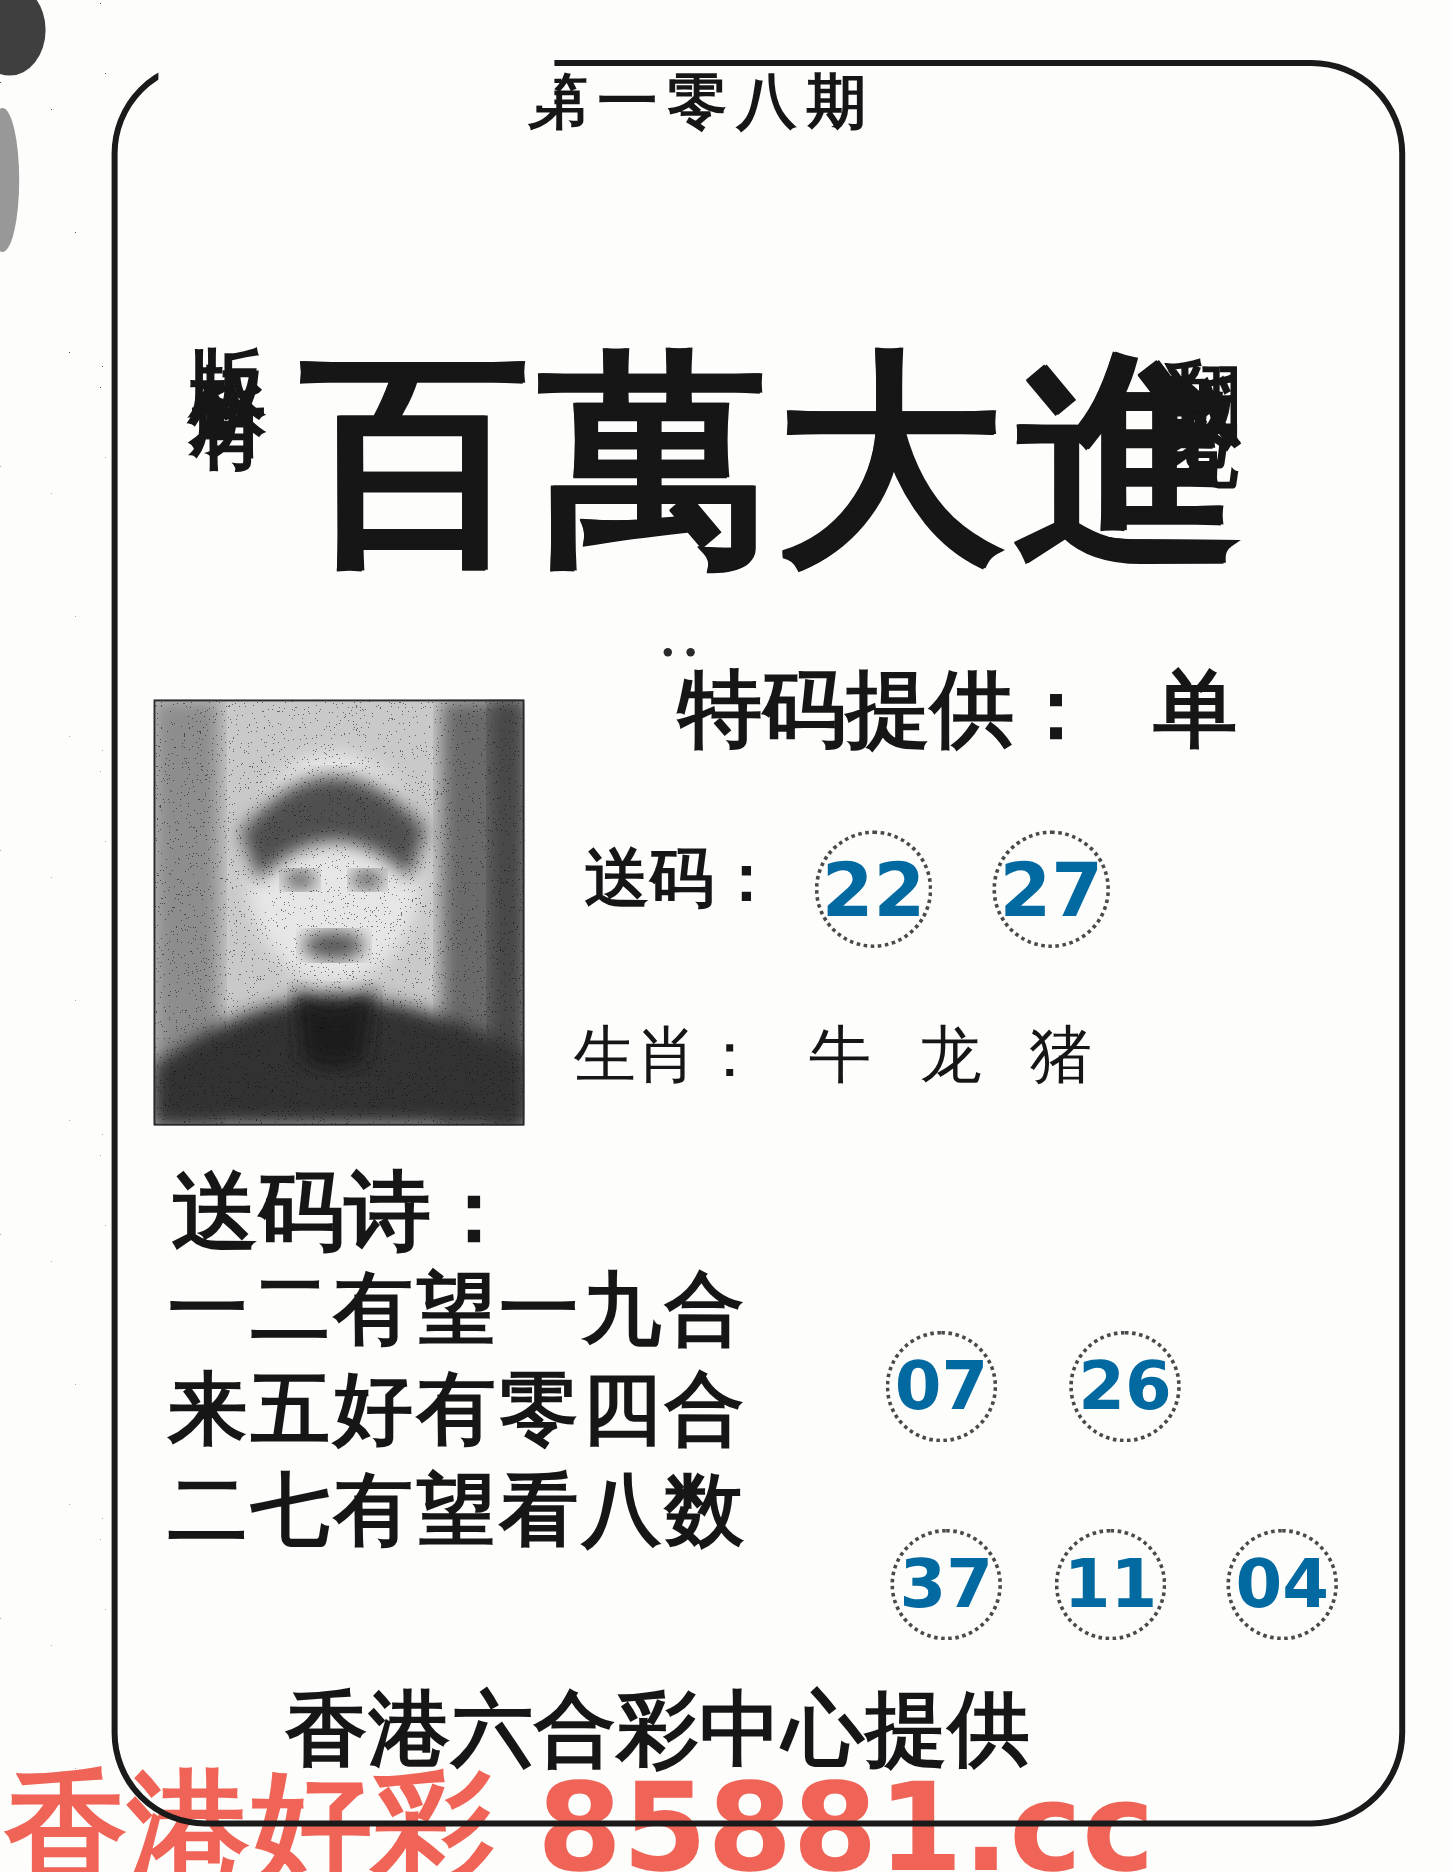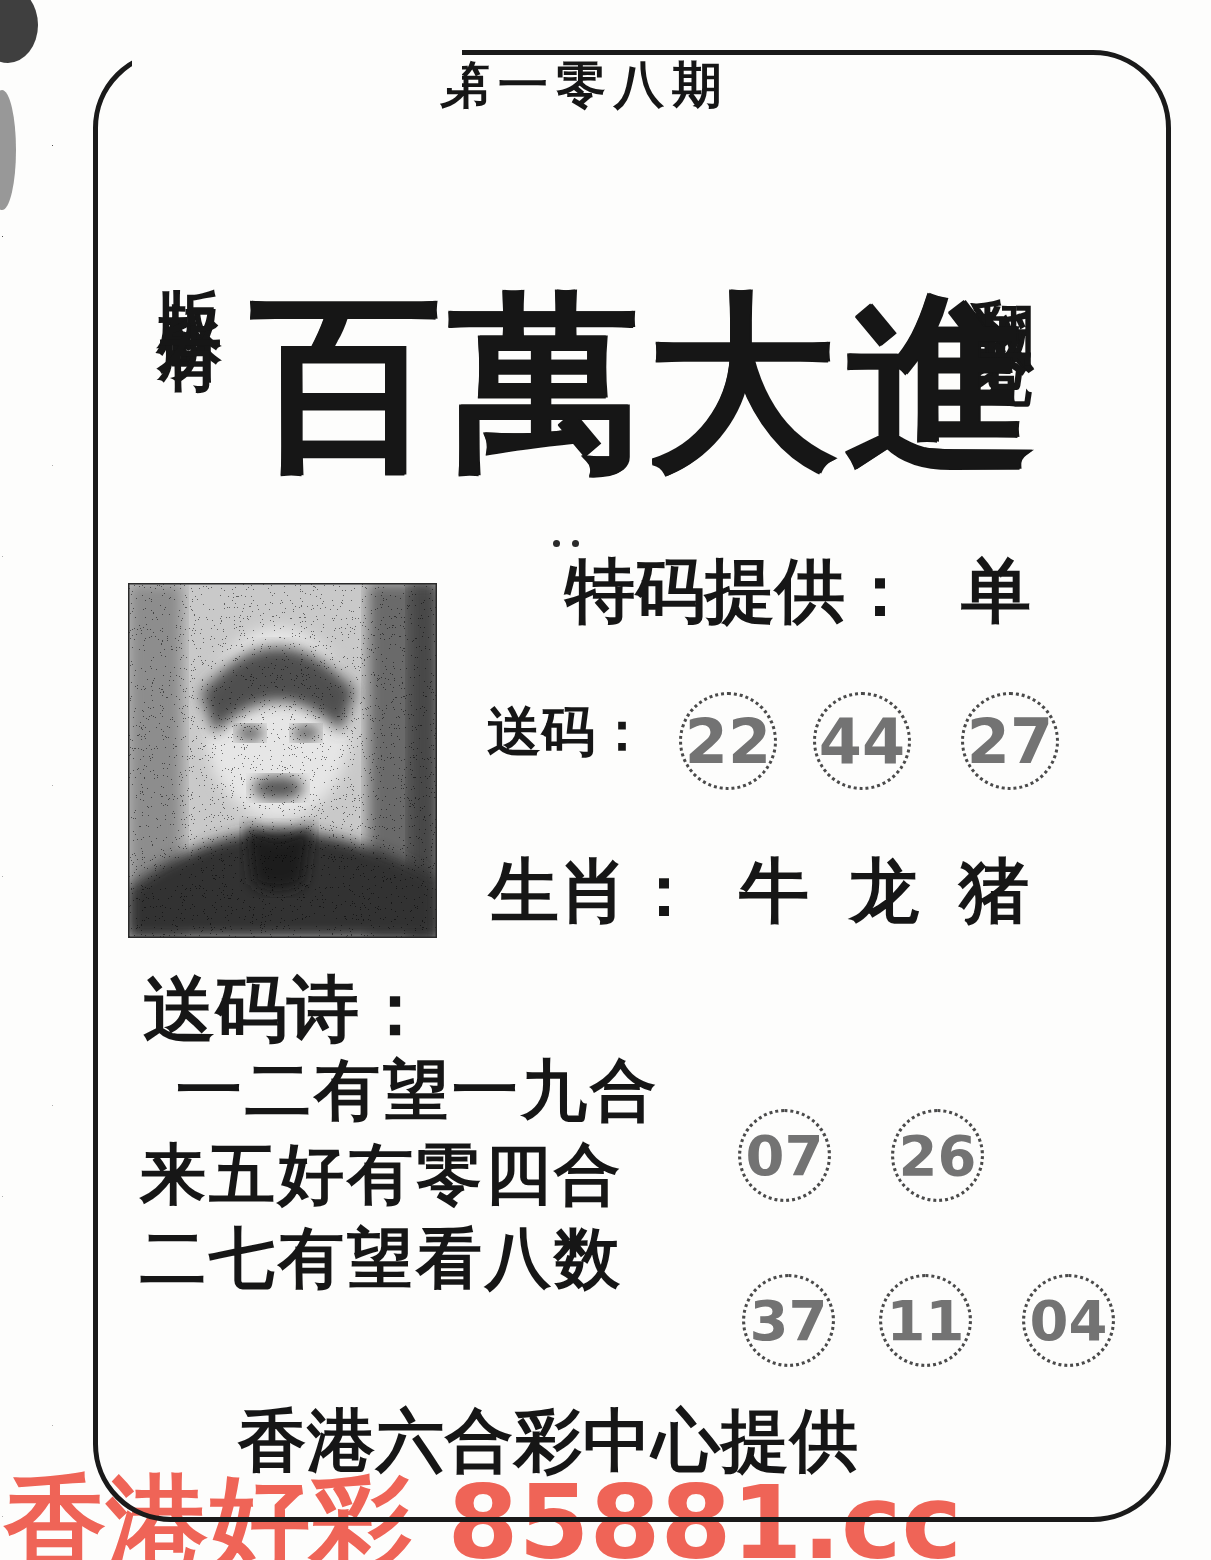--- a/index.html
+++ b/index.html
@@ -34,36 +34,36 @@
     left:250px;top:258px;width:830px;
     font-size:190px;font-weight:900;letter-spacing:8px;white-space:nowrap;
     text-shadow:2px 0 0 currentColor,0 1px 0 currentColor;z-index:3;
   }
   .ink-speck{width:7px;height:7px;border-radius:50%;background:#2a2a2a;z-index:3;}
   
   .line{white-space:nowrap;z-index:3;}
   .special-line{left:565px;top:545px;font-size:70px;font-weight:700;}
   .special-line .val{margin-left:46px;}
   .send-label{left:487px;top:696px;font-size:54px;font-weight:700;}
-  .zodiac-line{left:489px;top:845px;font-size:70px;font-weight:700;}
+  .zodiac-line{left:478px;top:845px;font-size:52px;font-weight:400;}
   .zodiac-line .zv{margin-left:40px;}
   .poem-label{left:143px;top:962px;font-size:72px;font-weight:700;}
   .poem-line{left:140px;font-size:66px;font-weight:700;letter-spacing:3px;}
-  .poem-line.l0{top:1046px;margin-left:36px;}
+  .poem-line.l0{top:1046px;}
   .poem-line.l1{top:1130px;}
   .poem-line.l2{top:1214px;}
   .lianma-label{left:788px;top:985px;font-size:66px;font-weight:700;letter-spacing:2px;}
   .footer-line{left:238px;top:1396px;font-size:68px;font-weight:700;letter-spacing:1px;}
   
   .circle-row{display:flex;align-items:center;z-index:3;}
   .num-circle{
     display:inline-flex;align-items:center;justify-content:center;
     border:3px dotted #4a4a4a;border-radius:50%;
     font-family:"DejaVu Sans","Liberation Sans",sans-serif;
-    font-weight:700;color:#737373;box-sizing:border-box;
+    font-weight:700;color:#0369a1;box-sizing:border-box;
   }
   .send-circles{left:679px;top:692px;}
   .send-circles .num-circle{width:98px;height:98px;font-size:62px;margin-right:36px;}
   .send-circles .num-circle:last-child{margin-right:0;margin-left:14px;}
   .row1{left:738px;top:1109px;}
   .row2{left:742px;top:1274px;}
   .row1 .num-circle,.row2 .num-circle{width:93px;height:93px;font-size:56px;margin-right:44px;}
   .row1 .num-circle:last-child{margin-right:0;margin-left:16px;}
   .row2 .num-circle:last-child{margin-right:0;margin-left:6px;}
   
@@ -142,21 +142,20 @@
     <ellipse cx="150" cy="205" rx="26" ry="12" fill="#555" filter="url(#softB)"></ellipse>
     <path d="M0,355 L0,305 Q70,252 150,246 Q235,252 309,295 L309,355 Z" fill="#303030" filter="url(#softB)"></path>
     <path d="M118,240 Q150,270 184,240 L176,300 Q150,316 124,300 Z" fill="#1f1f1f" filter="url(#softB)"></path>
     <rect width="309" height="355" fill="#000" filter="url(#grainB)" opacity="0.5"></rect>
     <rect width="309" height="355" fill="none" stroke="#2a2a2a" stroke-width="3"></rect>
   </svg>
 
   <div class="abs line send-label">送码：</div>
   <div class="abs circle-row send-circles">
     <span class="num-circle">22</span>
-    <span class="num-circle">44</span>
     <span class="num-circle">27</span>
   </div>
 
   <div class="abs line zodiac-line">
     <span>生肖：</span><span class="zv">牛</span><span class="zv">龙</span><span class="zv">猪</span>
   </div>
 
   <div class="abs line poem-label">送码诗：</div>
   <div class="abs line poem-line l0">一二有望一九合</div>
   <div class="abs line poem-line l2">二七有望看八数</div>

